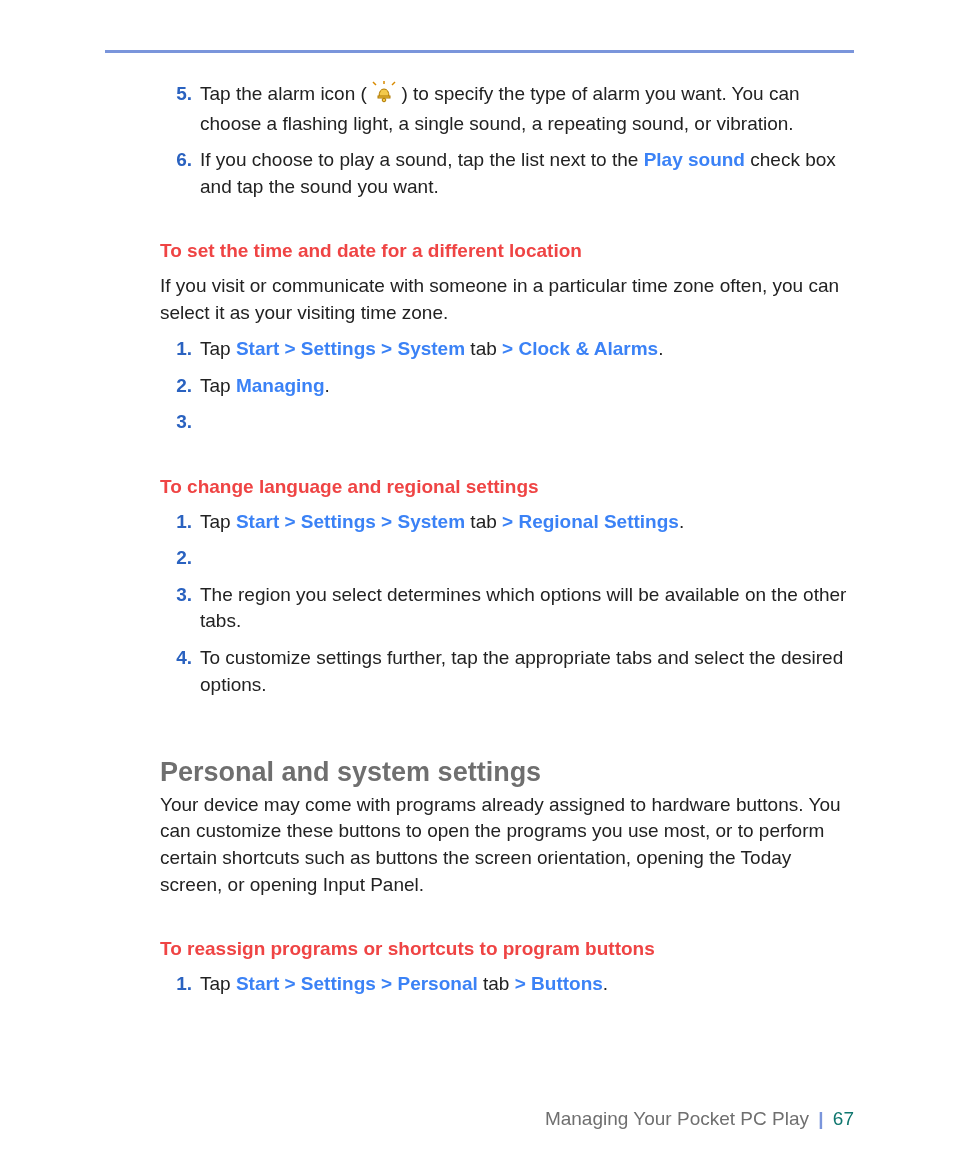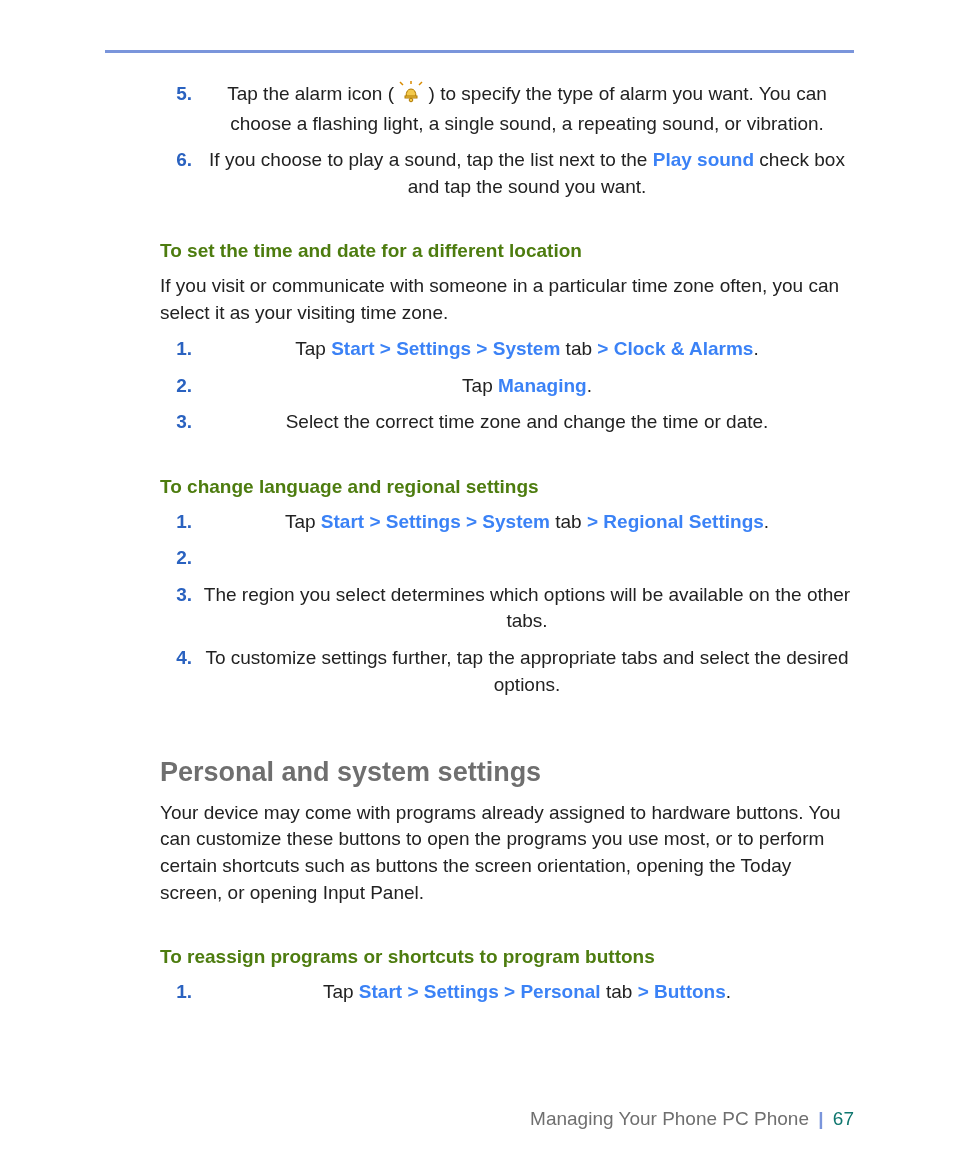--- a/index.html
+++ b/index.html
@@ -29,40 +29,38 @@
   }
   .num-item .num {
     color: #2a62c0;
     font-weight: bold;
     flex: 0 0 32px;
     text-align: right;
     padding-right: 8px;
   }
   .num-item .txt {
     flex: 1;
-    text-align: center;
   }
   .sub-head {
-    color: #4d7c0f;
+    color: #ef4444;
     font-weight: bold;
     margin-top: 38px;
     margin-bottom: 8px;
     padding-left: 55px;
   }
   .para {
     padding-left: 55px;
     margin-bottom: 10px;
   }
   .sec-head {
     color: #6f6f6f;
     font-weight: bold;
     font-size: 27px;
     padding-left: 55px;
     margin-top: 56px;
-    margin-bottom: 8px;
   }
   .bell-icon {
     display: inline-block;
     vertical-align: -3px;
   }
   .footer {
     position: absolute;
     bottom: 40px;
     right: 100px;
     color: #6f6f6f;
@@ -121,21 +119,20 @@
     </div>
   </div>
   <div class="num-item">
     <div class="num">2.</div>
     <div class="txt">
       <span>Tap </span><b>Managing</b><span>.</span>
     </div>
   </div>
   <div class="num-item">
     <div class="num">3.</div>
-    <div class="txt">Select the correct time zone and change the time or date.</div>
   </div>
 
   <div class="sub-head">To change language and regional settings</div>
 
   <div class="num-item">
     <div class="num">1.</div>
     <div class="txt">
       <span>Tap </span><b>Start &gt; Settings &gt; System</b><span> tab </span><b>&gt; Regional Settings</b><span>.</span>
     </div>
   </div>
@@ -156,17 +153,17 @@
 
   <div class="sub-head">To reassign programs or shortcuts to program buttons</div>
   <div class="num-item">
     <div class="num">1.</div>
     <div class="txt">
       <span>Tap </span><b>Start &gt; Settings &gt; Personal</b><span> tab </span><b>&gt; Buttons</b><span>.</span>
     </div>
   </div>
 
   <div class="footer">
-    <span>Managing Your Phone PC Phone</span>
+    <span>Managing Your Pocket PC Play</span>
     <span class="bar">|</span>
     <span class="pg">67</span>
   </div>
 </div>
 
 </body></html>

